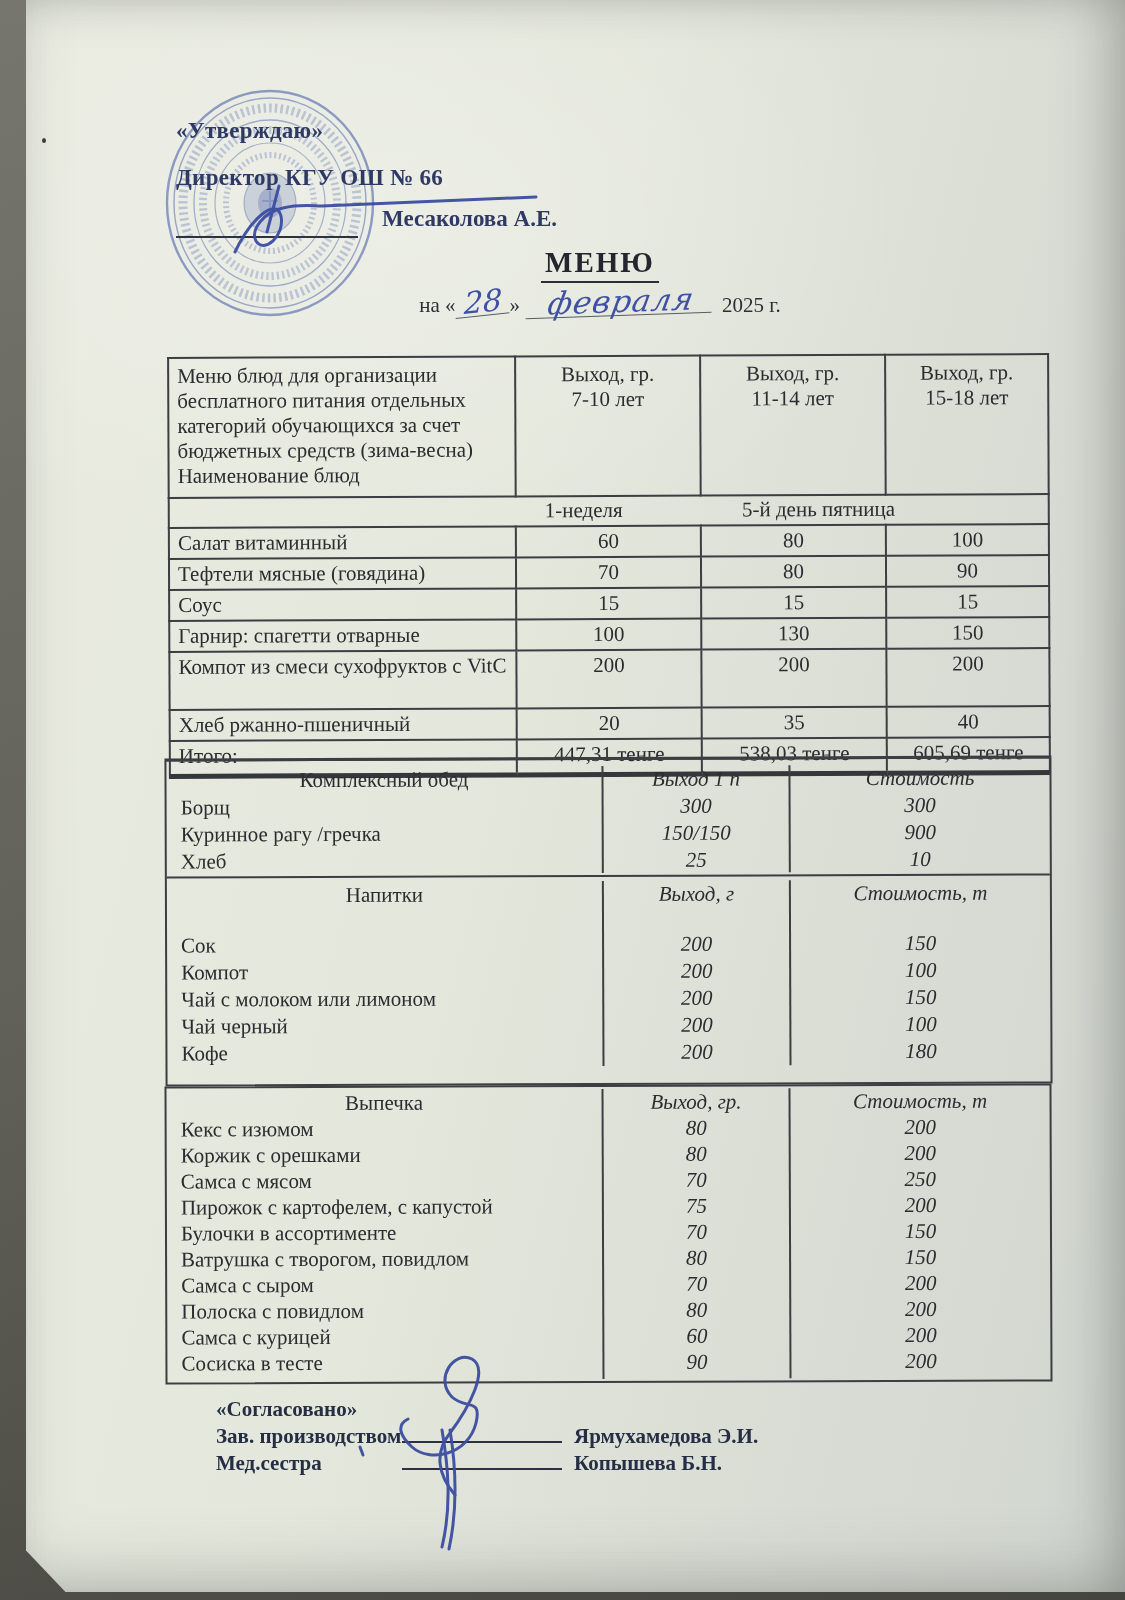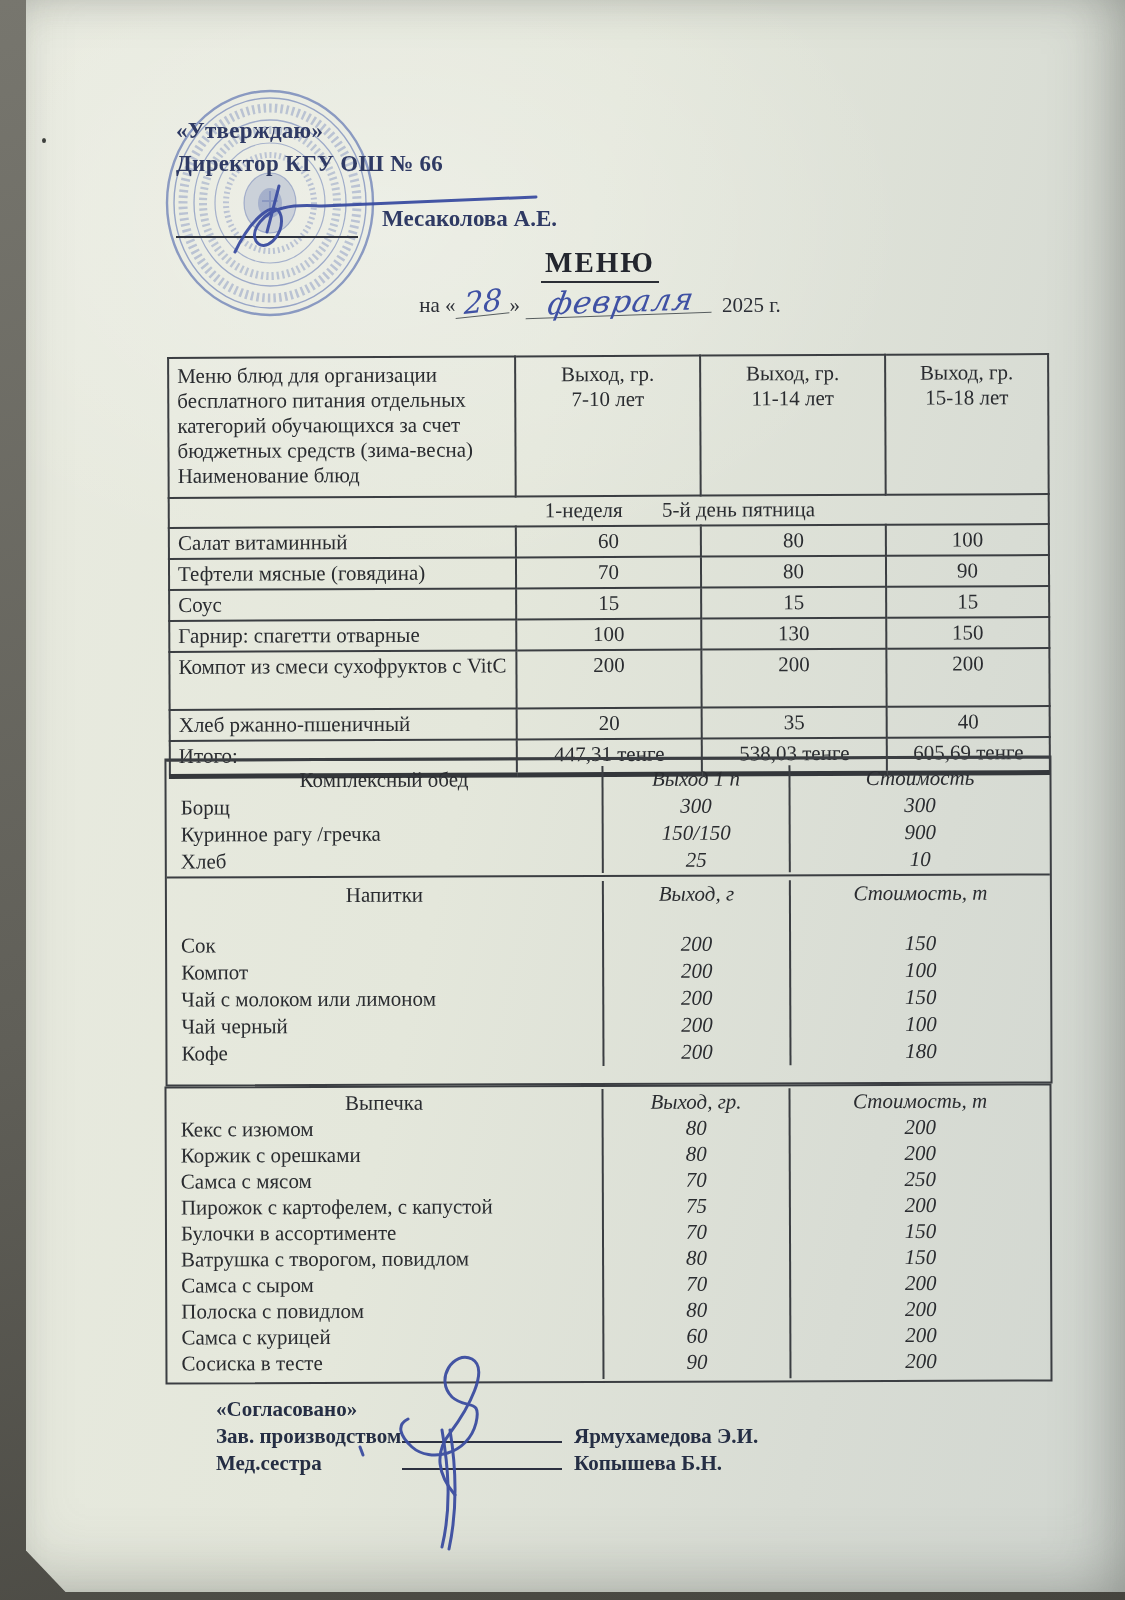--- a/index.html
+++ b/index.html
@@ -16,42 +16,42 @@
       linear-gradient(103deg,#e9ebe0 0%,#e4e7db 42%,#d8dcd4 76%,#d1d6d0 100%);
     box-shadow: inset -30px 0 60px -18px rgba(95,100,95,.38),
                 inset 0 -35px 70px -25px rgba(95,100,95,.30),
                 inset 0 18px 40px -22px rgba(120,125,118,.25);
     clip-path:polygon(0 0,100% 0,100% 100%,3.6% 100%,0 97.4%);
   }
   
   .stamp{position:absolute; left:140px; top:62px; width:360px; height:300px; filter:blur(.5px); opacity:.92;}
   
   .hdr{position:absolute; left:176px; top:118px; font-weight:bold; font-size:23px; color:#2f3a64; letter-spacing:.3px;}
-  .hdr .l2{margin-top:7px;}
+  .hdr .l2{margin-top:21px;}
   .sig-underline{position:absolute; left:176px; top:214px; width:182px; height:22px; border-bottom:2.5px solid #2e323c;}
   .dir-name{position:absolute; left:382px; top:206px; font-weight:bold; font-size:23px; color:#2f3a64;}
   .ink{position:absolute; pointer-events:none;}
   
   .title-wrap{position:absolute; left:90px; top:246px; width:1020px; text-align:center;}
   .doc-title{display:inline-block; font-size:29px; font-weight:bold; letter-spacing:2px; color:#23262e;
     border-bottom:2.5px solid #2b2e35; padding:0 4px 2px;}
   .date-wrap{position:absolute; left:90px; top:288px; width:1020px; text-align:center; font-size:21px; color:#2c2f36;}
   .hw{color:#3f51a4; font-style:italic; font-family:"DejaVu Serif",serif;}
   .hw-day{display:inline-block; min-width:54px; text-align:center; border-bottom:1.5px solid #565c5e;
     font-size:30px; transform:rotate(-6deg) skewX(-8deg); line-height:26px;}
   .hw-month{display:inline-block; min-width:186px; text-align:center; border-bottom:1.5px solid #565c5e;
     font-size:31px; letter-spacing:1px; transform:rotate(-2deg) skewX(-12deg); line-height:27px; margin:0 8px;}
   
   .t1{position:absolute; left:168px; top:355px; width:880px; border-collapse:collapse; table-layout:fixed;
       font-size:21px; transform:rotate(-0.25deg);}
   .t1 td{border:2px solid #3b3e42; vertical-align:top; padding:2px 8px; line-height:25px;}
   .t1 .hcell{height:131px; padding-top:5px;}
   .t1 .agehead{text-align:center; padding-top:5px;}
   .t1 .week td{height:24px; padding-left:375px; line-height:23px;}
-  .t1 .week .day{margin-left:34px;}
+  .t1 .week .day{margin-left:114px;}
   .t1 .name{}
   .t1 .val{text-align:center;}
   .t1 tr.r{height:28px;}
   .t1 tr.r2{height:58px;}
   .t1 tr.totals td{border-bottom:5px solid #34373b; height:28px;}
   
   .blk{position:absolute; left:165px; width:883px; border:2px solid #3b3e42; background:transparent;
        font-size:21px; transform:rotate(-0.2deg);}
   .sect{display:flex;}
   .sect .c1{width:435px;}

